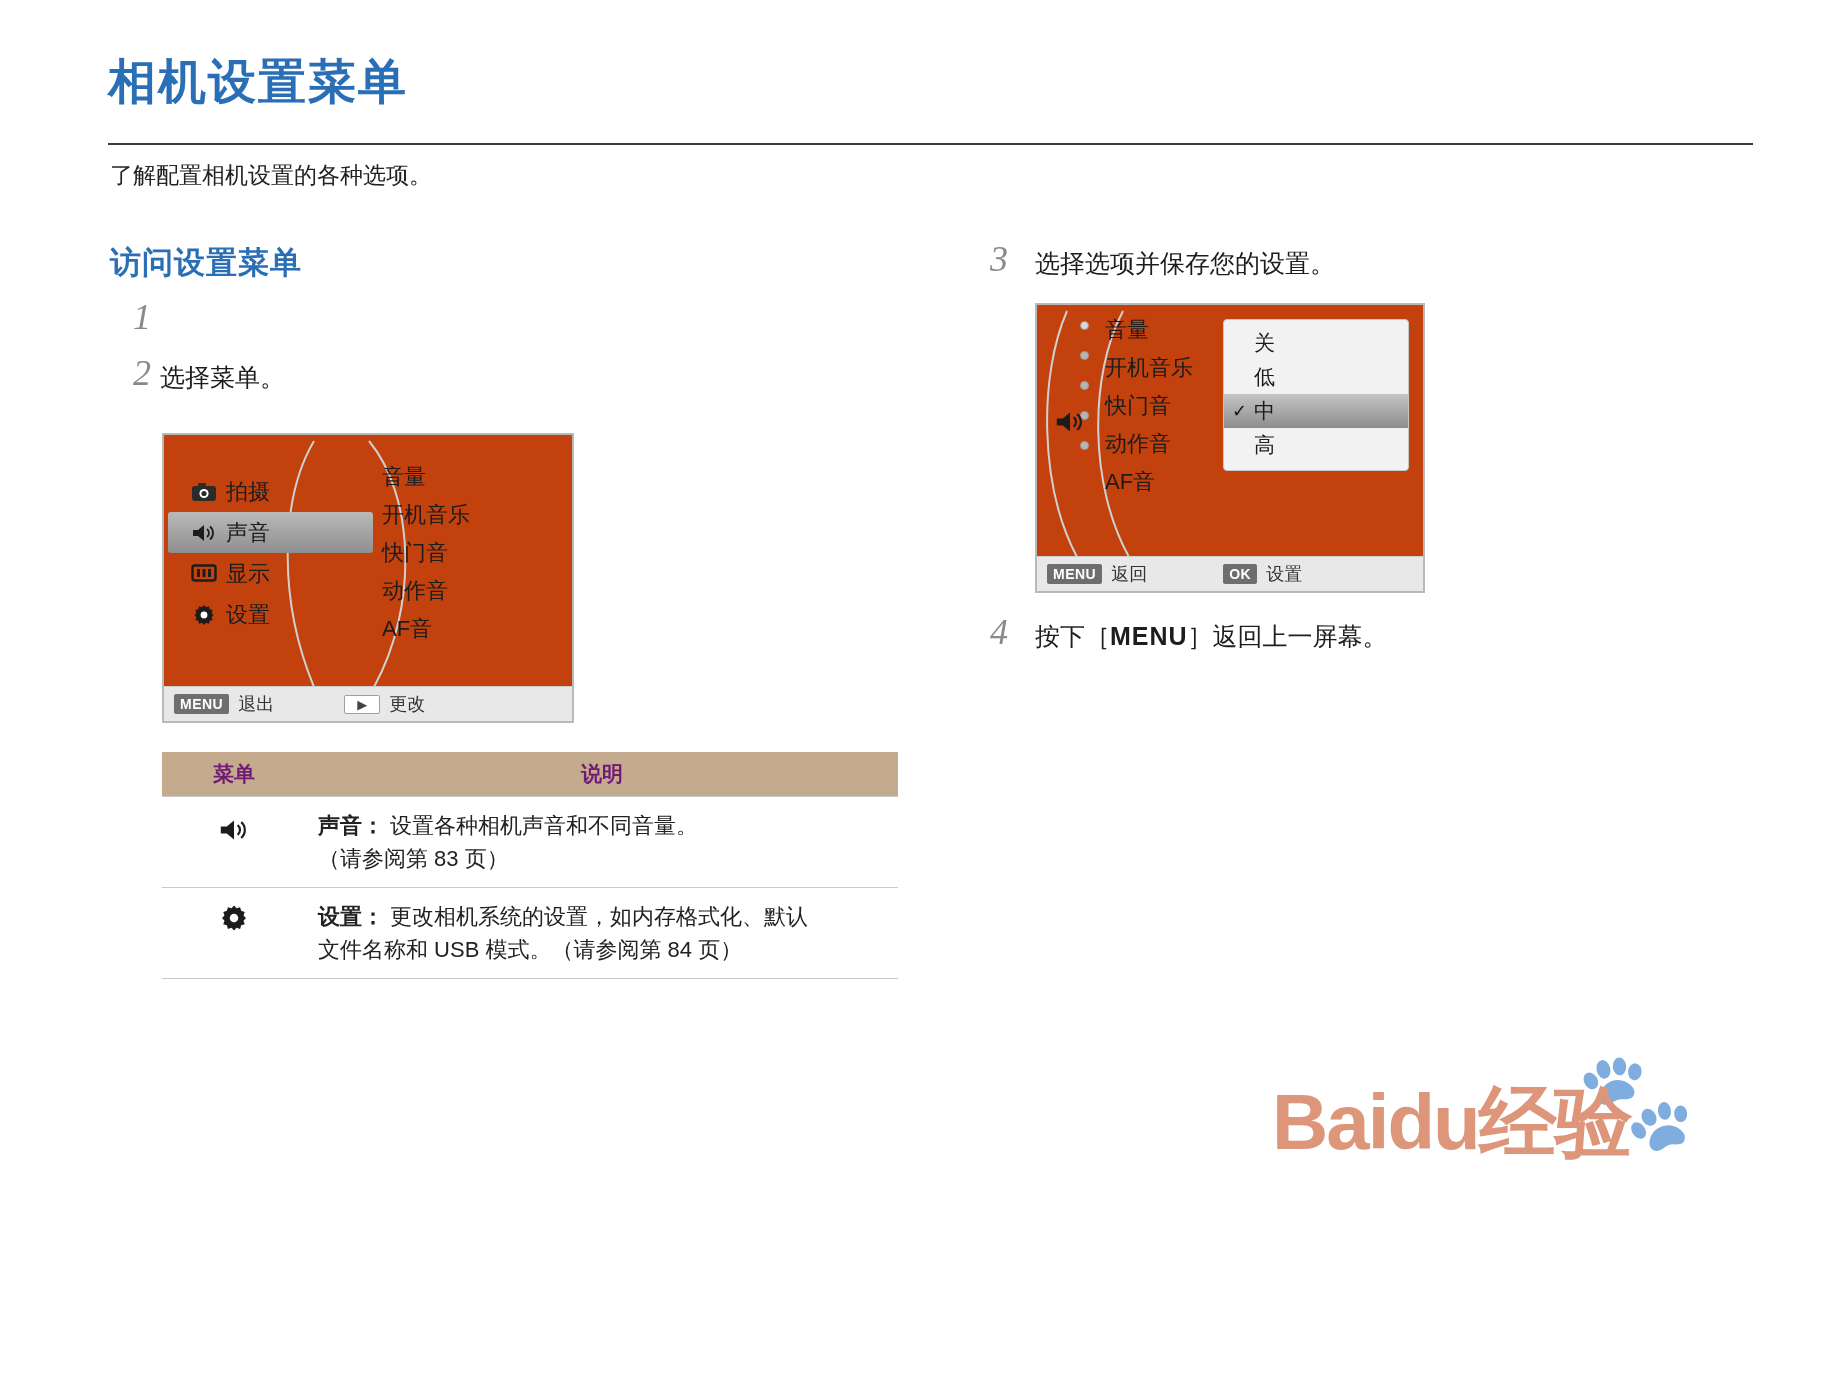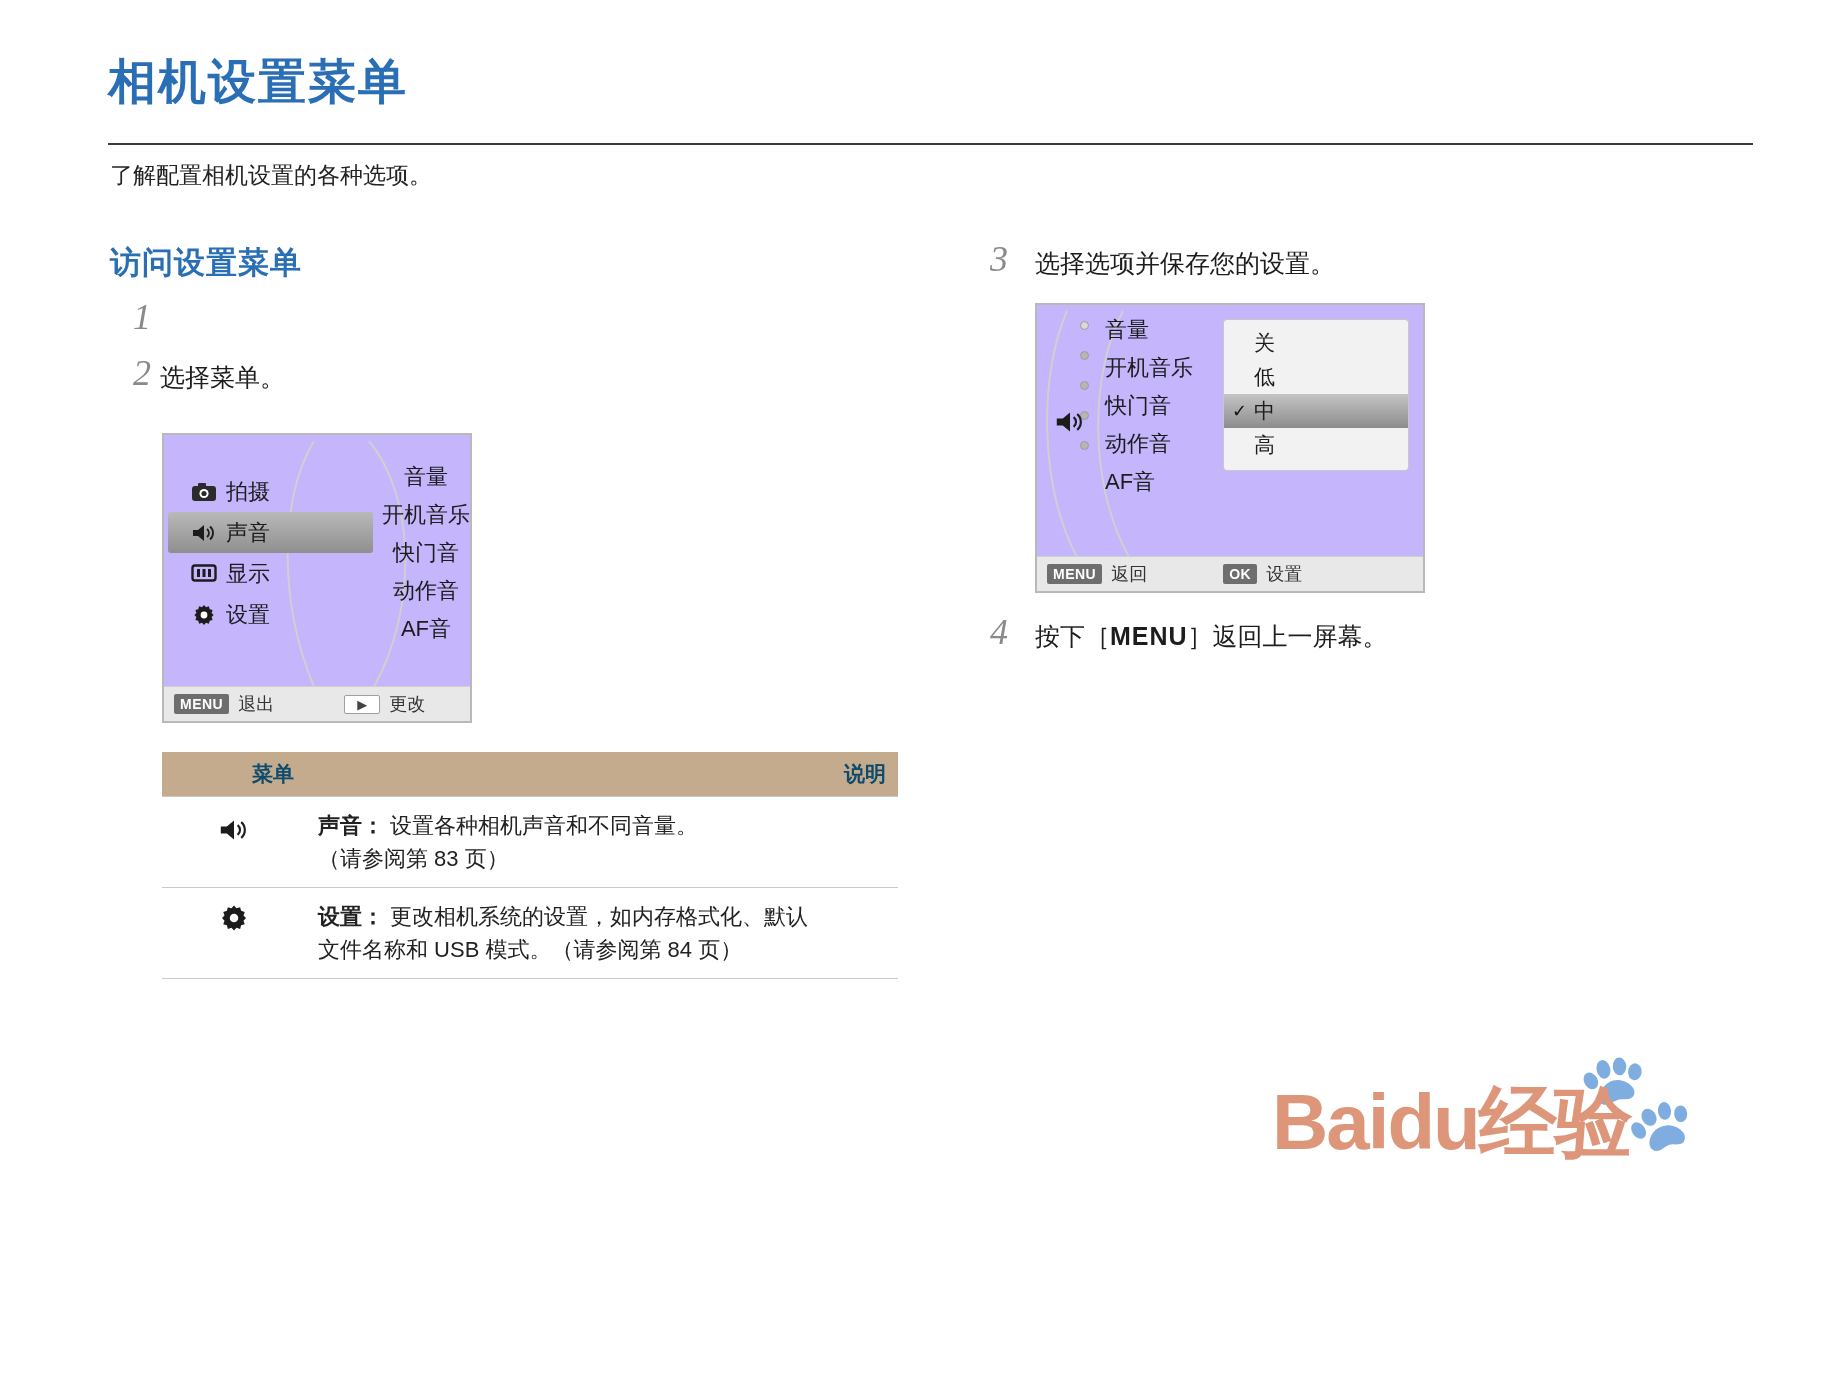--- a/index.html
+++ b/index.html
@@ -73,21 +73,21 @@
   }
   .step-text .mono {
     font-family: "Liberation Sans", sans-serif;
     font-weight: bold;
     letter-spacing: 1px;
   }
 
   
   .lcd {
     position: absolute;
-    background: #c4b5fd;
+    background: #c2410c;
     border: 2px solid #b9b9b9;
     box-sizing: border-box;
   }
   .lcd .curve {
     position: absolute;
     left: 0; top: 0; right: 0; bottom: 0;
     pointer-events: none;
   }
   .lcd-bottom {
     position: absolute;
@@ -209,23 +209,23 @@
   .tbl {
     position: absolute;
     left: 162px;
     top: 752px;
     width: 736px;
     border-collapse: collapse;
     font-size: 22px;
   }
   .tbl th {
     background: #c4ab8e;
-    color: #0c4a6e;
+    color: #701a75;
     font-size: 21px;
-    text-align: right;
+    text-align: center;
     padding: 8px 12px;
     font-weight: bold;
   }
   .tbl th.c1 { width: 120px; }
   .tbl td {
     border-bottom: 1px solid #c9c9c9;
     padding: 12px 12px;
     vertical-align: top;
     line-height: 1.5;
   }
@@ -295,21 +295,21 @@
   <div class="title-rule"></div>
   <div class="subtitle">了解配置相机设置的各种选项。</div>
 
   <div class="section-heading">访问设置菜单</div>
 
   <div class="step-num" style="left:133px; top:296px;">1</div>
 
   <div class="step-num" style="left:133px; top:352px;">2</div>
   <div class="step-text" style="left:160px; top:361px;">选择菜单。</div>
 
-  <div class="lcd" style="left:162px; top:433px; width:310px; height:290px;text-align:center;">
+  <div class="lcd" style="left:162px; top:433px; width:412px; height:290px;">
     <svg class="curve" width="386" height="286" viewBox="0 0 386 286">
       <path d="M 150 6 C 118 60, 112 160, 150 252" stroke="#d0d0d0" stroke-width="2" fill="none"></path>
       <path d="M 205 6 C 250 60, 255 170, 210 252" stroke="#d0d0d0" stroke-width="2" fill="none"></path>
     </svg>
 
     <div class="menu-list" style="left:4px; top:36px;">
       <div class="menu-row">
         <span class="mi">
           <svg width="26" height="20" viewBox="0 0 26 20">
               <rect x="1" y="4" width="24" height="15" rx="3" fill="#2b2b2b"></rect>

